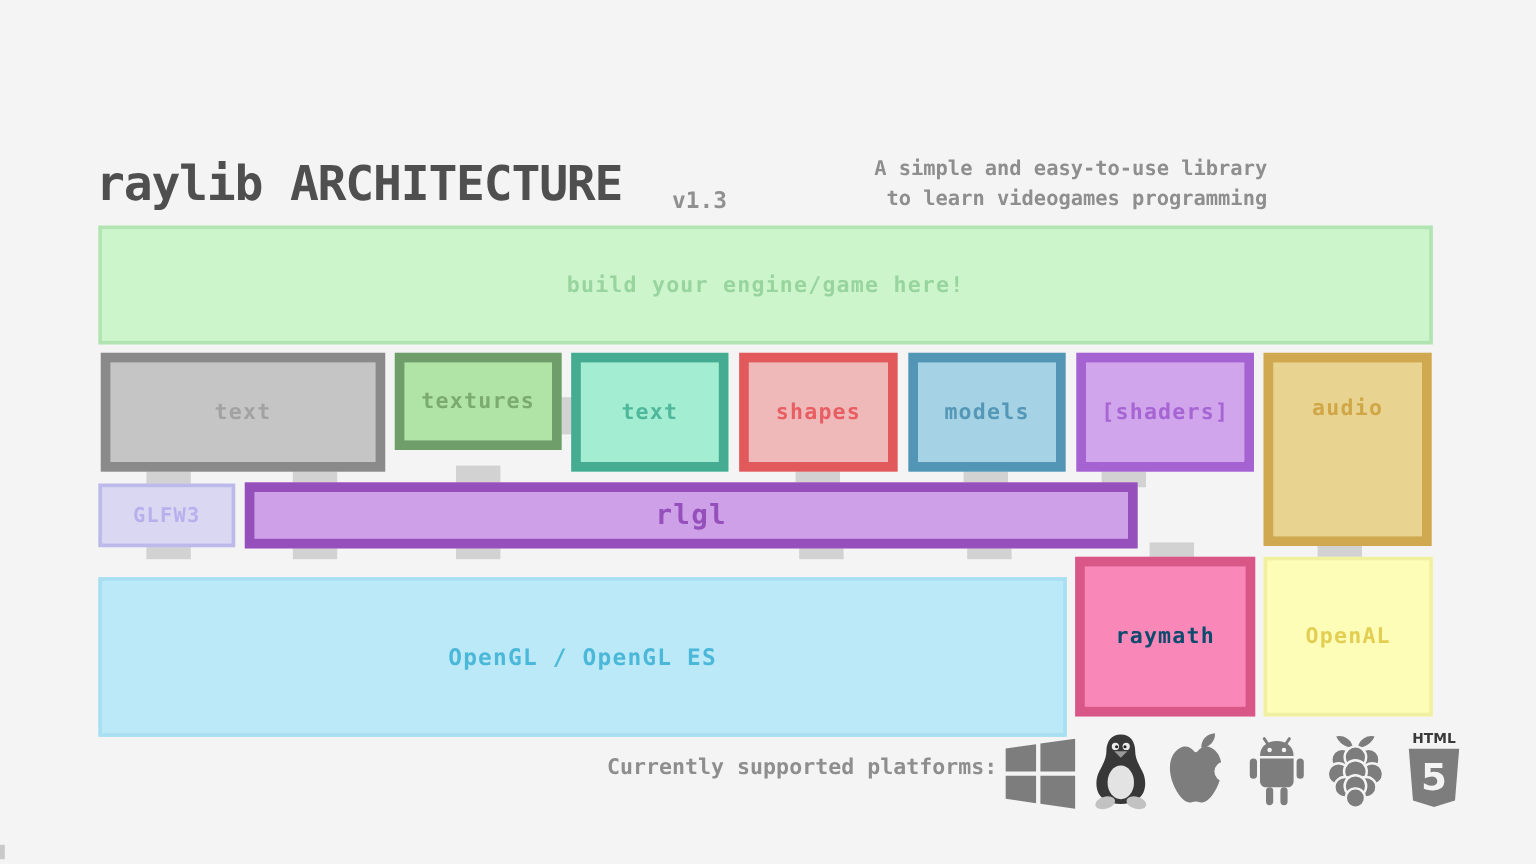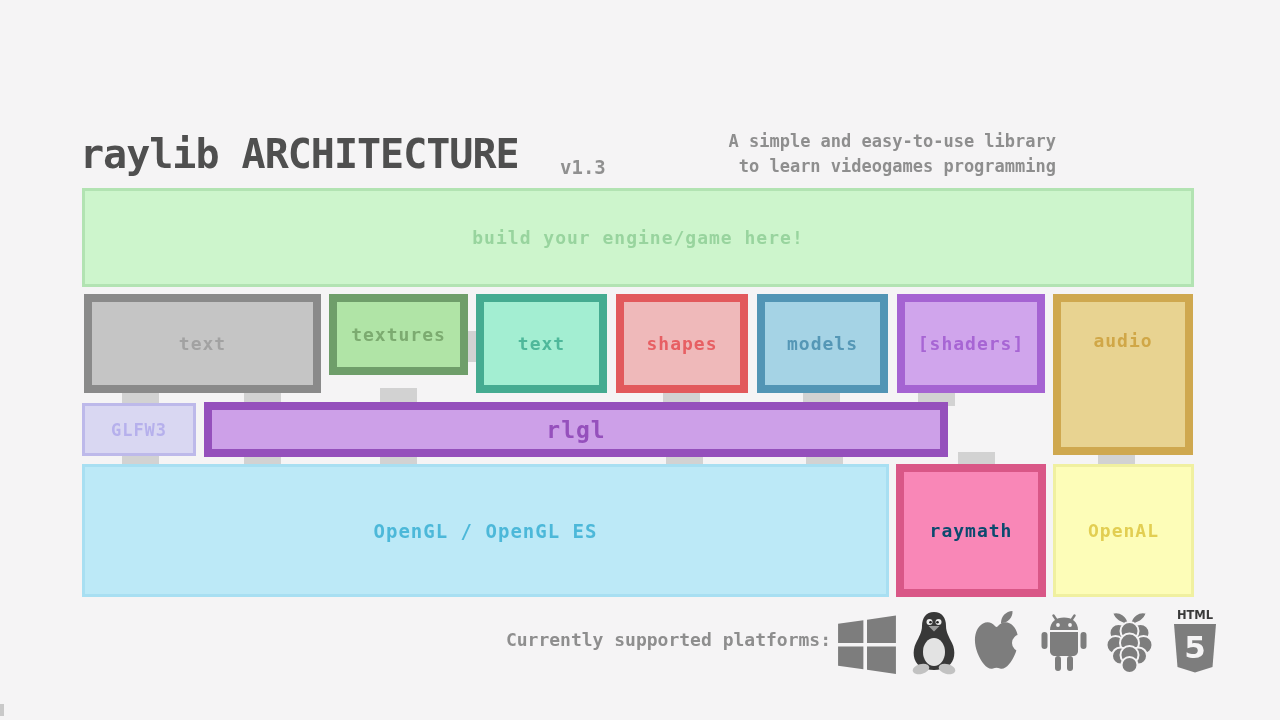--- a/index.html
+++ b/index.html
@@ -100,21 +100,21 @@
     <span>audio</span>
   </div>
 
   <div class="abs box thin glfw3" style="background-color: rgb(217, 215, 242); border-color: rgb(189, 185, 234); color: rgb(182, 176, 236);">
     <span>GLFW3</span>
   </div>
   <div class="abs box thick rlgl" style="background-color: rgb(205, 160, 232); border-color: rgb(149, 80, 188); color: rgb(149, 80, 188);">
     <span>rlgl</span>
   </div>
 
-  <div class="abs box thin opengl" style="background-color: rgb(188, 233, 247); border-color: rgb(168, 223, 242); color: rgb(76, 184, 217);">
+  <div class="abs box thin opengl" style="background-color: rgb(188, 233, 247); border-color: rgb(168, 223, 242); color: rgb(76, 184, 217); margin-top: 17px;">
     <span>OpenGL / OpenGL ES</span>
   </div>
   <div class="abs box thick raymath" style="background-color: rgb(249, 135, 183); border-color: rgb(217, 87, 135); color: #0c4a6e;">
     <span>raymath</span>
   </div>
   <div class="abs box thin openal" style="background-color: rgb(253, 253, 184); border-color: rgb(240, 240, 160); color: rgb(226, 206, 82);">
     <span>OpenAL</span>
   </div>
 
   <div class="abs platforms-label" style="color: rgb(142, 142, 142);">Currently supported platforms:</div>

